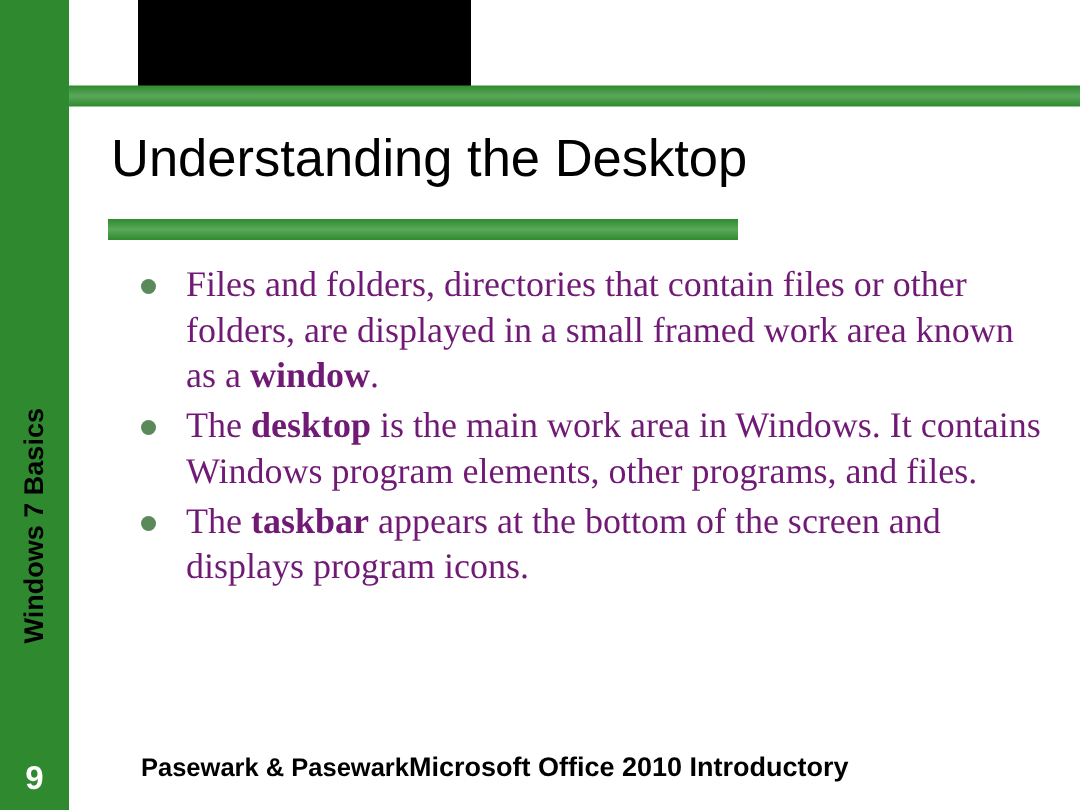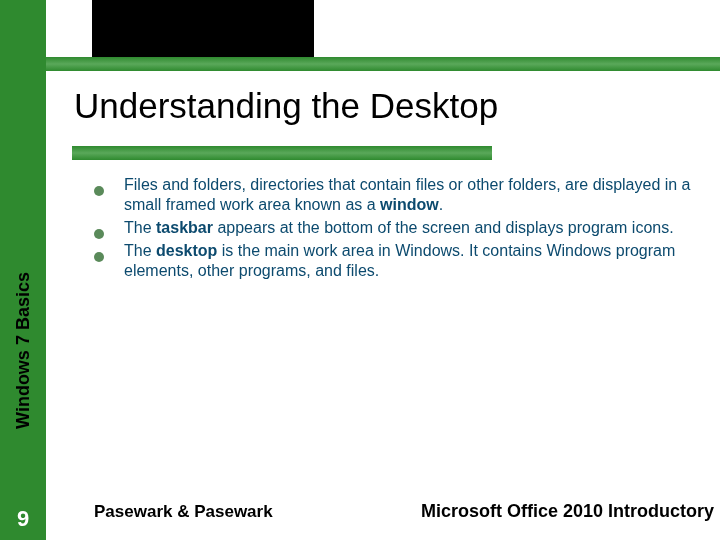--- a/index.html
+++ b/index.html
@@ -100,32 +100,33 @@
   .dot {
     width: 10px;
     height: 10px;
     border-radius: 50%;
     background: #5a8a5a;
     margin-top: 11px;
     margin-right: 20px;
     flex-shrink: 0;
   }
   .bullet-text {
-    font-size: 16px;
+    font-size: 24px;
     line-height: 1.28;
-    color: #0c4a6e;
+    color: #701a75;
+    font-family: Liberation Serif, serif;
   }
   .bold { font-weight: bold; }
   .footer {
     position: absolute;
     left: 48px;
     bottom: 18px;
     width: 620px;
     display: flex;
-    justify-content: space-between;
+    justify-content: flex-start;
     align-items: baseline;
   }
   .foot-left {
     font-weight: bold;
     font-size: 17px;
   }
   .foot-right {
     font-weight: bold;
     font-size: 18px;
   }
@@ -148,25 +149,25 @@
       <div class="green-bar2"></div>
     </div>
 
     <div class="content">
       <div class="bullet-row">
         <div class="dot"></div>
         <div class="bullet-text"><span>Files and folders, directories that contain files or other folders, are displayed in a small framed work area known as a </span><span class="bold">window</span><span>.</span></div>
       </div>
       <div class="bullet-row">
         <div class="dot"></div>
-        <div class="bullet-text"><span>The </span><span class="bold">taskbar</span><span> appears at the bottom of the screen and displays program icons.</span></div>
+        <div class="bullet-text"><span>The </span><span class="bold">desktop</span><span> is the main work area in Windows. It contains Windows program elements, other programs, and files.</span></div>
       </div>
       <div class="bullet-row">
         <div class="dot"></div>
-        <div class="bullet-text"><span>The </span><span class="bold">desktop</span><span> is the main work area in Windows. It contains Windows program elements, other programs, and files.</span></div>
+        <div class="bullet-text"><span>The </span><span class="bold">taskbar</span><span> appears at the bottom of the screen and displays program icons.</span></div>
       </div>
     </div>
 
     <div class="footer">
       <div class="foot-left">Pasewark &amp; Pasewark</div>
       <div class="foot-right">Microsoft Office 2010 Introductory</div>
     </div>
   </div>
 
 </div>

